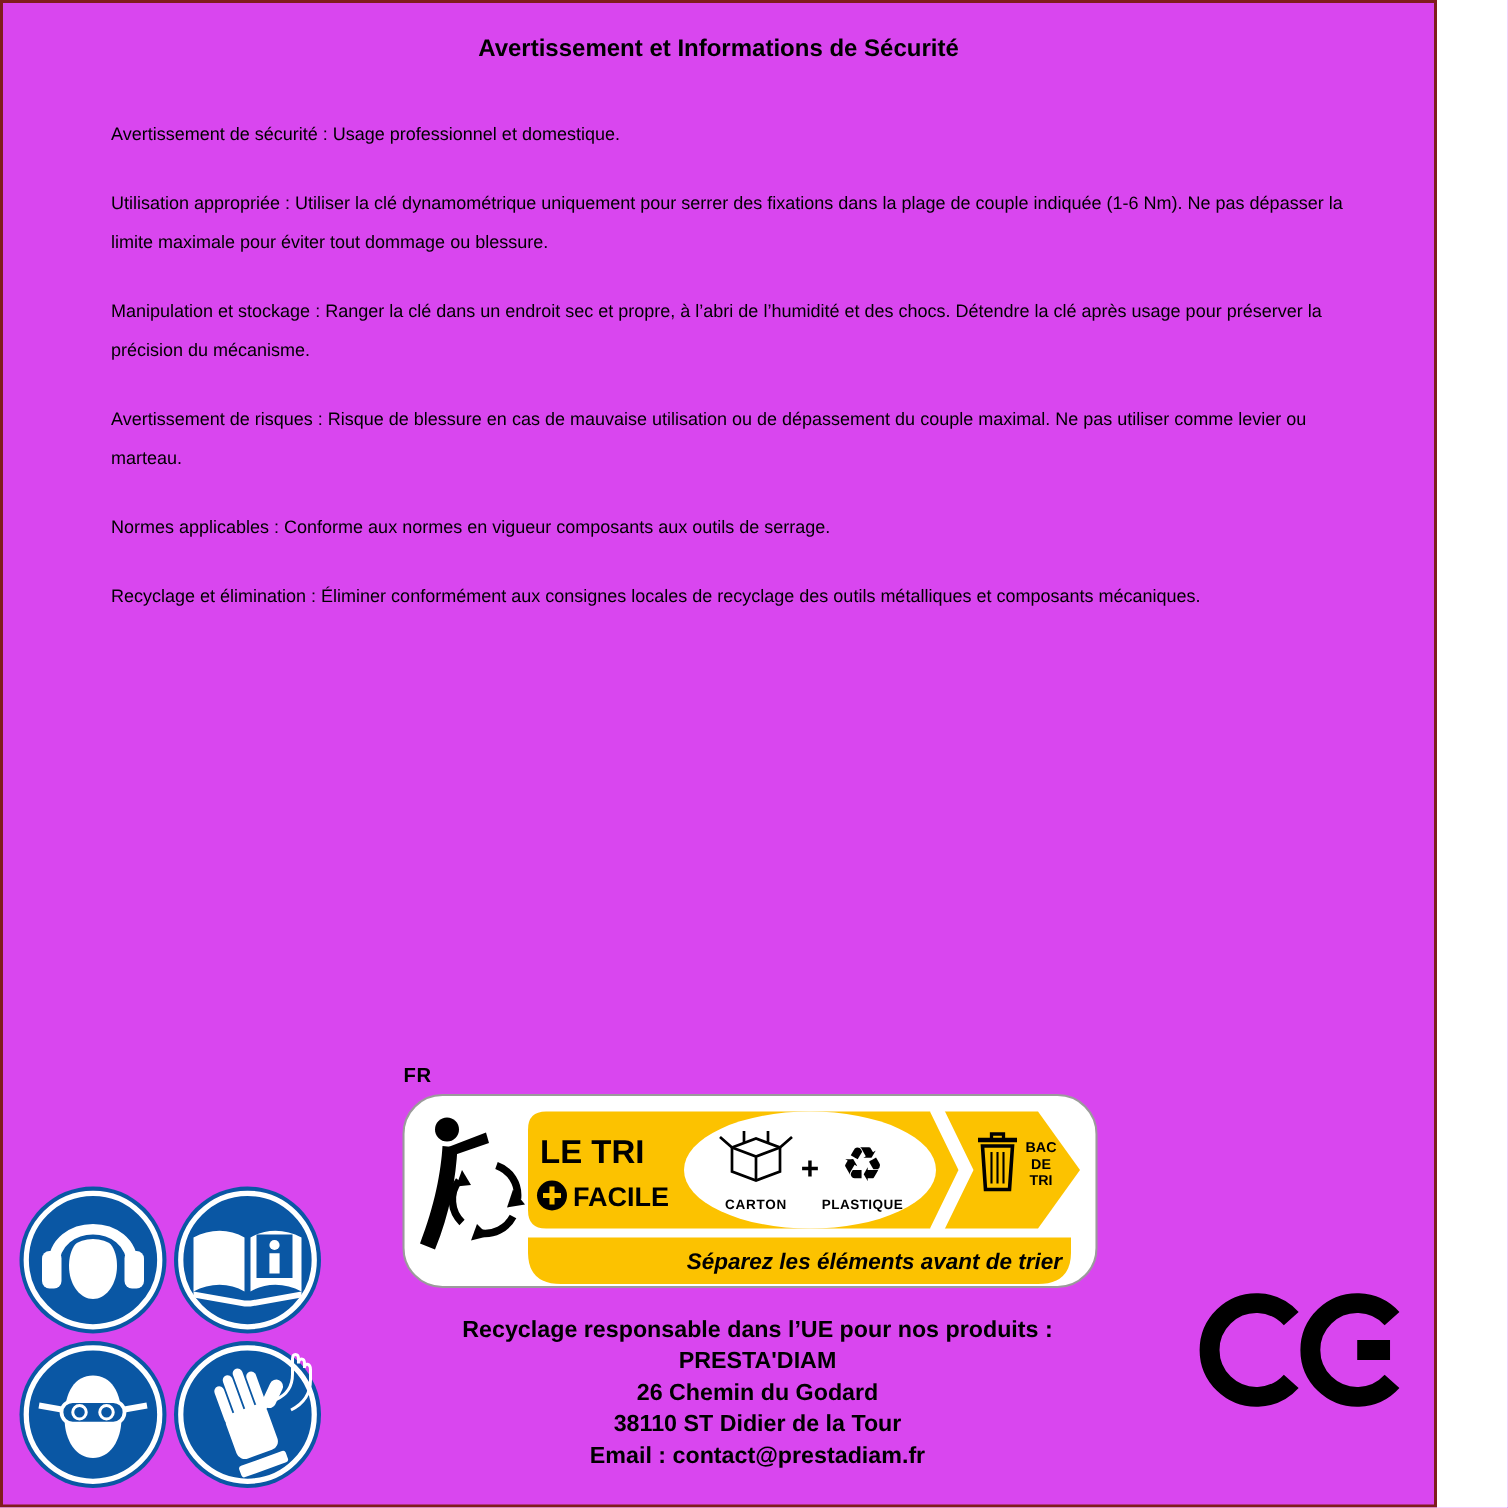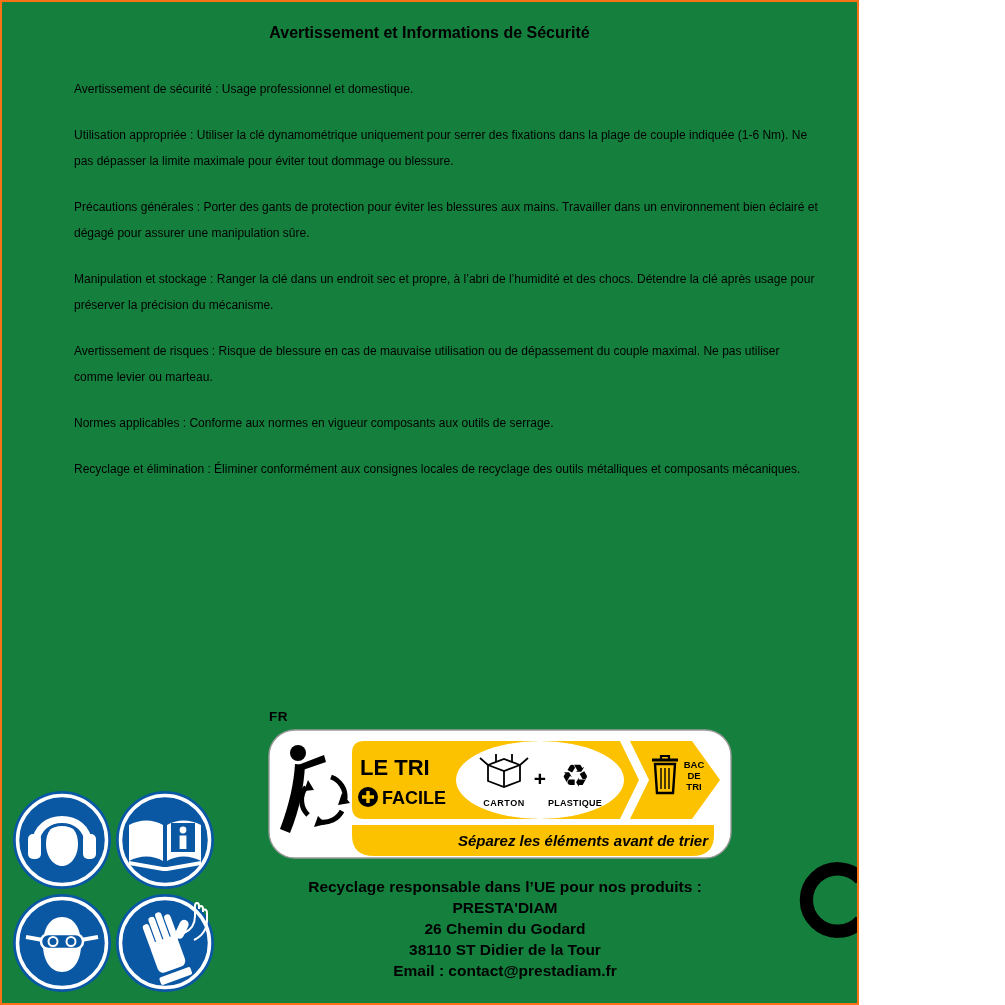--- a/index.html
+++ b/index.html
@@ -1,21 +1,21 @@
 <!DOCTYPE html>
 <html><head>
 <meta charset="utf-8">
 <style>
   * { margin:0; padding:0; box-sizing:border-box; }
   html, body { background:#ffffff; }
   .page {
     position:relative;
-    width:859px; height:1005px;
-    background:#15803d;
-    border:2px solid #f97316;
+    width:958px; height:1005px;
+    background:#d946ef;
+    border:2px solid #7f1d1d;
     font-family:"Liberation Sans", sans-serif;
     color:#000;
     overflow:hidden;
   }
   .doc-title {
     margin-top:22px;
     text-align:center;
     font-size:16px;
     font-weight:bold;
   }
@@ -54,21 +54,20 @@
 </head>
 <body>
 
 <div class="page">
 
   <div class="doc-title">Avertissement et Informations de Sécurité</div>
 
   <div class="doc-body">
     <p>Avertissement de sécurité : Usage professionnel et domestique.</p>
     <p>Utilisation appropriée : Utiliser la clé dynamométrique uniquement pour serrer des fixations dans la plage de couple indiquée (1-6 Nm). Ne pas dépasser la limite maximale pour éviter tout dommage ou blessure.</p>
-    <p>Précautions générales : Porter des gants de protection pour éviter les blessures aux mains. Travailler dans un environnement bien éclairé et dégagé pour assurer une manipulation sûre.</p>
     <p>Manipulation et stockage : Ranger la clé dans un endroit sec et propre, à l’abri de l’humidité et des chocs. Détendre la clé après usage pour préserver la précision du mécanisme.</p>
     <p>Avertissement de risques : Risque de blessure en cas de mauvaise utilisation ou de dépassement du couple maximal. Ne pas utiliser comme levier ou marteau.</p>
     <p>Normes applicables : Conforme aux normes en vigueur composants aux outils de serrage.</p>
     <p>Recyclage et élimination : Éliminer conformément aux consignes locales de recyclage des outils métalliques et composants mécaniques.</p>
   </div>
 
   <div class="icons-grid">
 
     <svg viewBox="0 0 100 100" role="img" aria-label="wear-ear-protection-icon">
       <circle cx="50" cy="50" r="49" fill="#0a57a4"></circle>

